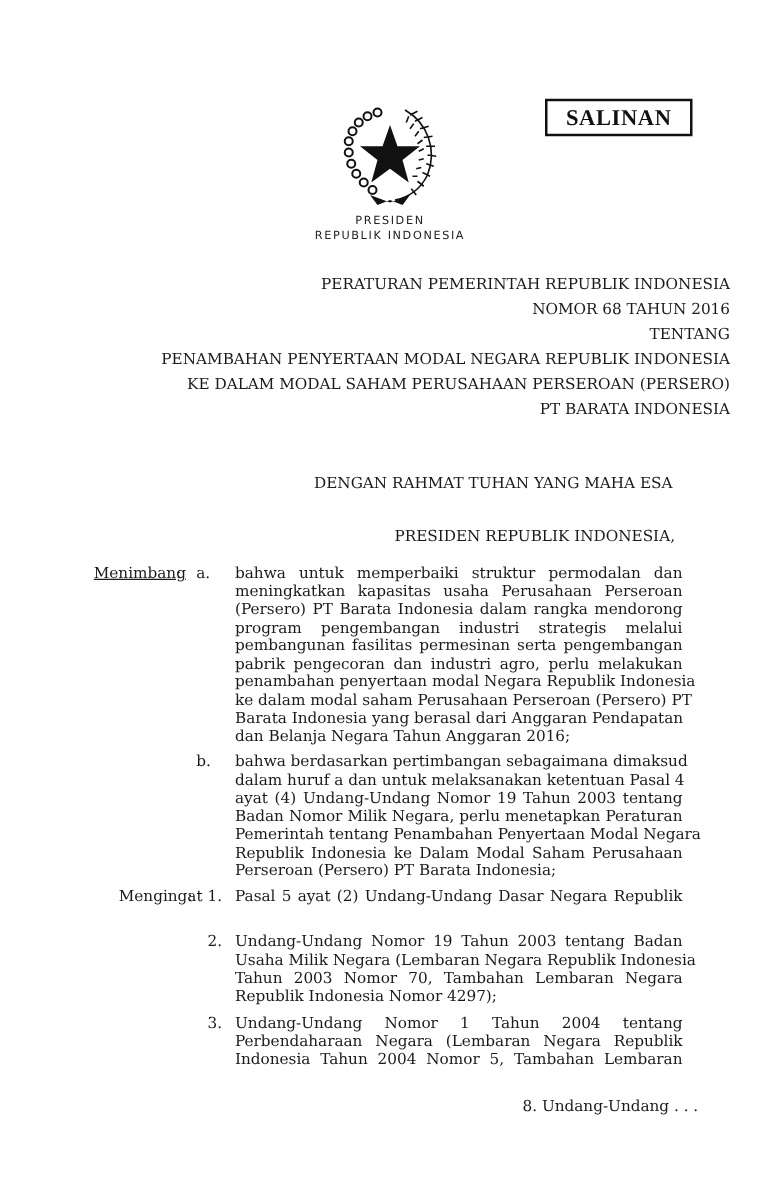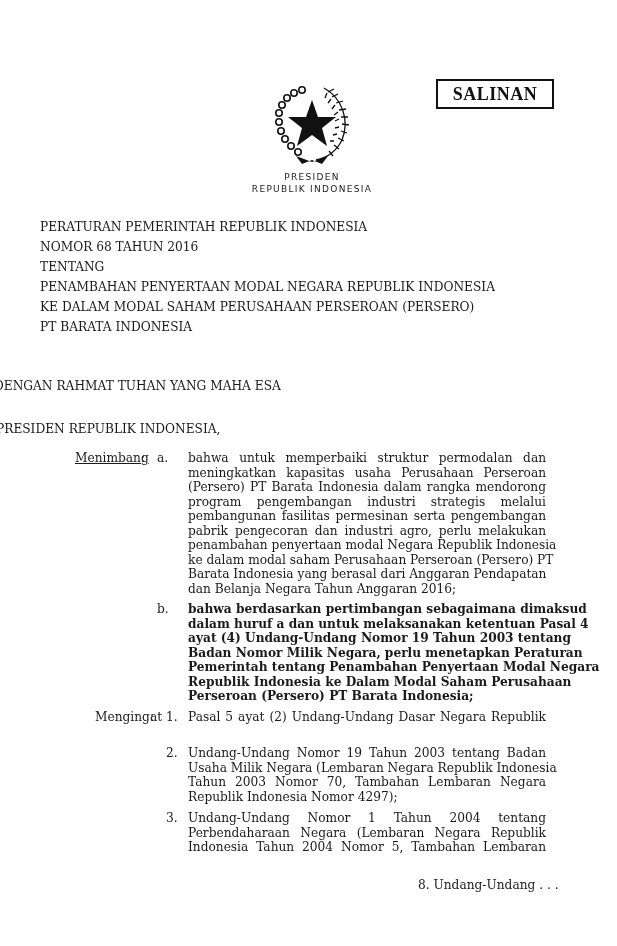--- a/index.html
+++ b/index.html
@@ -15,21 +15,21 @@
     border: 2px solid #111; box-sizing: border-box;
     font-family: "Liberation Serif", serif; font-weight: bold;
     font-size: 18px; letter-spacing: 0.5px; text-align: center; line-height: 26px;
     color: #111;
   }
   .presiden-label {
     position: absolute; left: 200px; width: 224px; text-align: center;
     font-family: "DejaVu Sans", sans-serif; font-size: 9px; letter-spacing: 1.3px; color: #222;
   }
   .center-line {
-    position: absolute; left: 40px; width: 544px; text-align: left;
+    position: absolute; left: 40px; width: 544px; text-align: right;
     font-size: 12.2px; color: #1a1a1a; white-space: nowrap;
   }
   .lbl { position: absolute; font-size: 12.2px; white-space: nowrap; }
   .colon { position: absolute; font-size: 12.2px; }
   .num { position: absolute; font-size: 12.2px; }
   .para {
     position: absolute; left: 188px; width: 358px;
     font-size: 12.2px; line-height: 14.5px;
     text-align: justify; text-align-last: left;
   }
@@ -96,21 +96,21 @@
     <span class="ln">program pengembangan industri strategis melalui</span>
     <span class="ln">pembangunan fasilitas permesinan serta pengembangan</span>
     <span class="ln">pabrik pengecoran dan industri agro, perlu melakukan</span>
     <span class="ln">penambahan penyertaan modal Negara Republik Indonesia</span>
     <span class="ln">ke dalam modal saham Perusahaan Perseroan (Persero) PT</span>
     <span class="ln">Barata Indonesia yang berasal dari Anggaran Pendapatan</span>
     <span class="ln last">dan Belanja Negara Tahun Anggaran 2016;</span>
   </div>
 
   <div class="num" style="left:157px; top:602px;">b.</div>
-  <div class="para" style="top:602px;font-weight:bold;">
+  <div class="para" style="top:602px;">
     <span class="ln">bahwa berdasarkan pertimbangan sebagaimana dimaksud</span>
     <span class="ln">dalam huruf a dan untuk melaksanakan ketentuan Pasal 4</span>
     <span class="ln">ayat (4) Undang-Undang Nomor 19 Tahun 2003 tentang</span>
     <span class="ln">Badan Nomor Milik Negara, perlu menetapkan Peraturan</span>
     <span class="ln">Pemerintah tentang Penambahan Penyertaan Modal Negara</span>
     <span class="ln">Republik Indonesia ke Dalam Modal Saham Perusahaan</span>
     <span class="ln last">Perseroan (Persero) PT Barata Indonesia;</span>
   </div>
 
   <div class="lbl" style="left:75px; top:710px;margin-left:20px;">Mengingat</div>

